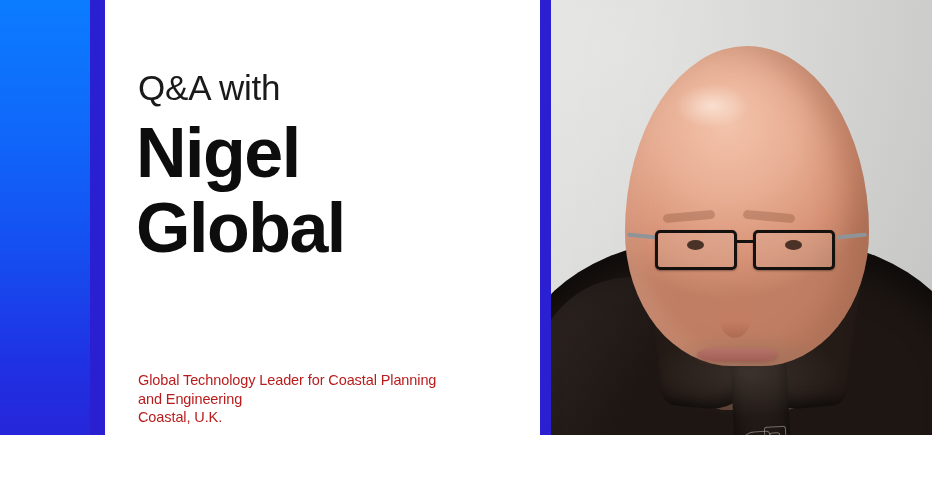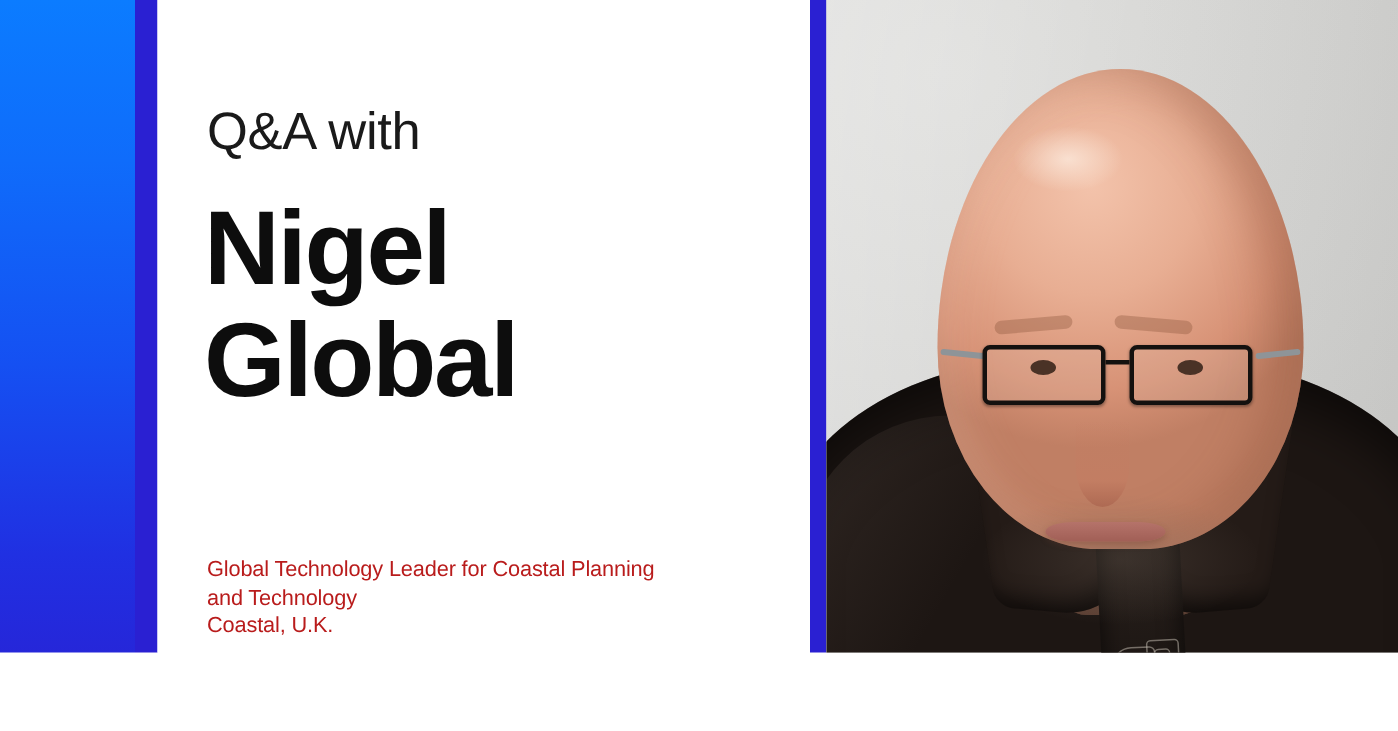--- a/index.html
+++ b/index.html
@@ -25,21 +25,21 @@
     background:#ffffff;
   }
 
   .eyebrow {
     position:absolute; left:33px; top:70px;
     font-size:35px; font-weight:400; line-height:1.05;
     color:#1a1a1a; letter-spacing:-0.2px; white-space:nowrap;
   }
 
   .name-block {
-    position:absolute; left:31px; top:132px; width:390px;
+    position:absolute; left:31px; top:120px; width:390px;
   }
   .name-line {
     display:block;
     font-size:70px; font-weight:700; line-height:0.95;
     color:#0d0d0d; letter-spacing:-1.5px; white-space:nowrap;
   }
   .name-line + .name-line { margin-top:8px; }
 
   .role-block {
     position:absolute; left:33px; top:371px; width:390px;
@@ -197,21 +197,21 @@
 
     <div class="eyebrow">Q&amp;A with</div>
 
     <div class="name-block">
       <span class="name-line">Nigel</span>
       <span class="name-line">Global</span>
     </div>
 
     <div class="role-block">
       <span class="role-line">Global Technology Leader for Coastal Planning</span>
-      <span class="role-line">and Technology</span>
+      <span class="role-line">and Engineering</span>
       <span class="role-line">Coastal, U.K.</span>
     </div>
 
   </div>
 
   <div class="right-accent"></div>
 
   <div class="photo" title="Headshot portrait of a bald man wearing rectangular black-framed glasses, a black shirt and a patterned dark tie, against a light grey studio backdrop">
     <div class="photo-bg"></div>
     <div class="photo-bg-shade"></div>

